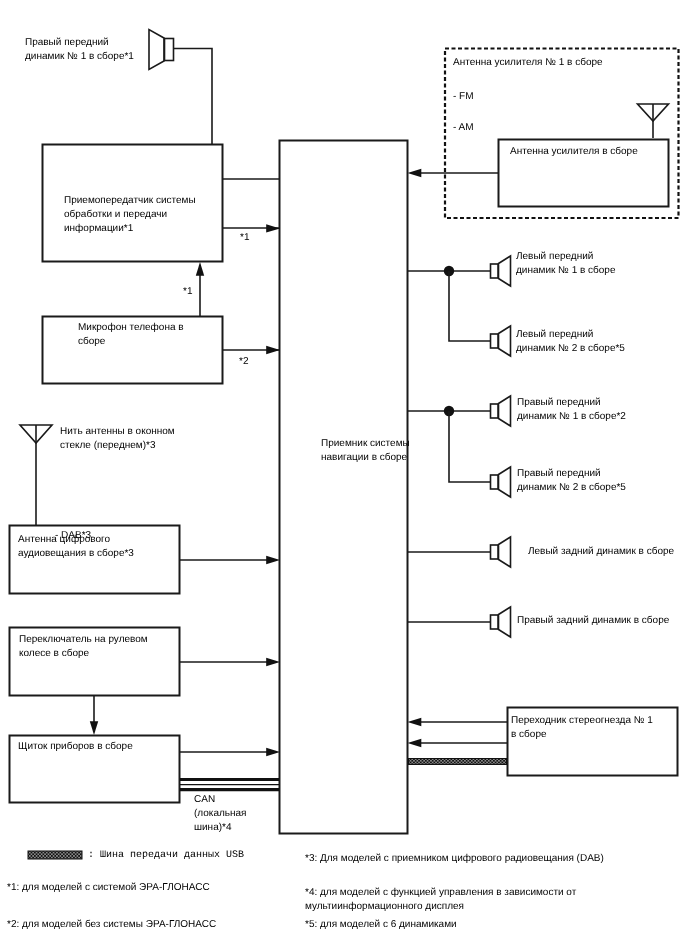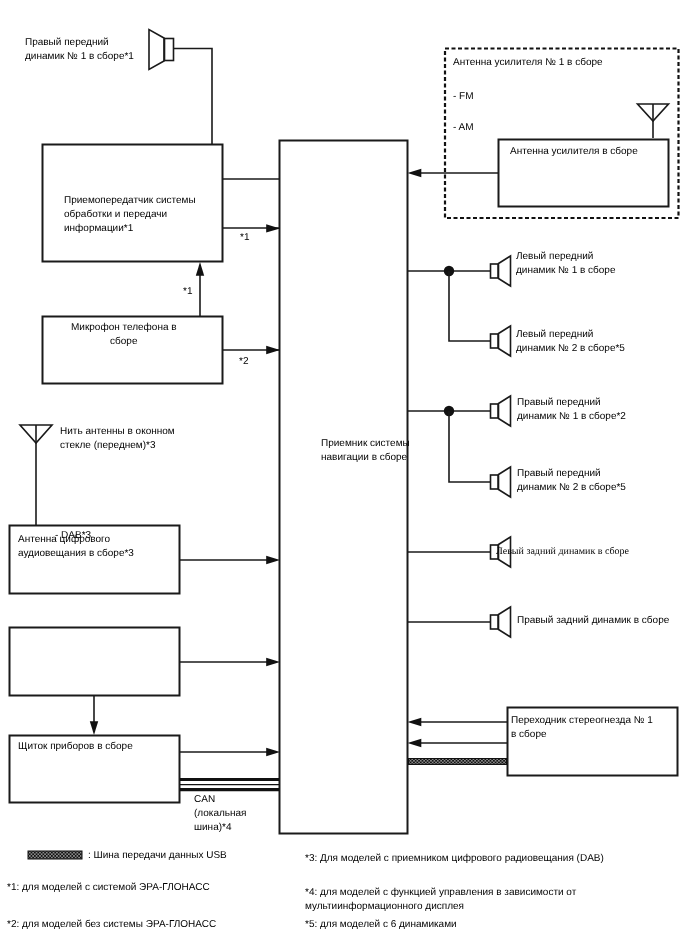--- a/index.html
+++ b/index.html
@@ -108,54 +108,56 @@
         <rect x="408" y="758" width="99" height="7" fill="url(#usbhatch)" stroke="none"></rect>
         <rect x="408.5" y="758.5" width="98" height="6" fill="none" stroke="#111" stroke-width="1"></rect>
         <rect x="28" y="851" width="54" height="8" fill="url(#usbhatch)" stroke="none"></rect>
         <rect x="28" y="851" width="54" height="8" fill="none" stroke="#111" stroke-width="1"></rect>
       </g>
 </svg>
 
 <div class="t" style="left: 64px; top: 194px;">Приемопередатчик системы
 обработки и передачи
 информации*1</div>
-    <div class="t" style="left: 71px; top: 321px; text-align: center;">Микрофон телефона в
+    <div class="t" style="left: 78px; top: 321px;">Микрофон телефона в
 сборе</div>
     <div class="t" style="left: 18px; top: 533px;">Антенна цифрового
 аудиовещания в сборе*3</div>
+    <div class="t" style="left: 19px; top: 633px;">Переключатель на рулевом
+колесе в сборе</div>
     <div class="t" style="left: 18px; top: 740px;">Щиток приборов в сборе</div>
     <div class="t" style="left: 295px; top: 437px; margin-left: 26px;">Приемник системы
 навигации в сборе</div>
     <div class="t" style="left: 453px; top: 56px;">Антенна усилителя № 1 в сборе</div>
     <div class="t" style="left: 453px; top: 90px;">- FM</div>
     <div class="t" style="left: 453px; top: 121px;">- AM</div>
     <div class="t" style="left: 510px; top: 145px;">Антенна усилителя в сборе</div>
     <div class="t" style="left: 511px; top: 714px;">Переходник стереогнезда № 1
 в сборе</div>
     <div class="t" style="left: 25px; top: 36px;">Правый передний
 динамик № 1 в сборе*1</div>
     <div class="t" style="left: 516px; top: 250px;">Левый передний
 динамик № 1 в сборе</div>
     <div class="t" style="left: 516px; top: 328px;">Левый передний
 динамик № 2 в сборе*5</div>
     <div class="t" style="left: 517px; top: 396px;">Правый передний
 динамик № 1 в сборе*2</div>
     <div class="t" style="left: 517px; top: 467px;">Правый передний
 динамик № 2 в сборе*5</div>
-    <div class="t" style="left: 496px; top: 545px; font-family: Liberation Serif, serif;">Левый задний динамик в сборе</div>
+    <div class="t" style="left: 528px; top: 545px;">Левый задний динамик в сборе</div>
     <div class="t" style="left: 517px; top: 614px;">Правый задний динамик в сборе</div>
     <div class="t" style="left: 60px; top: 425px;">Нить антенны в оконном
 стекле (переднем)*3</div>
     <div class="t" style="left: 55px; top: 509px; margin-top: 20px;">- DAB*3</div>
     <div class="t" style="left: 194px; top: 793px;">CAN
 (локальная
 шина)*4</div>
     <div class="t" style="left: 240px; top: 231px;">*1</div>
     <div class="t" style="left: 183px; top: 285px;">*1</div>
     <div class="t" style="left: 239px; top: 355px;">*2</div>
-    <div class="t" style="left: 88px; top: 849px;">: Шина передачи данных USB</div>
+    <div class="t" style="left: 88px; top: 849px; font-family: Liberation Mono, monospace;">: Шина передачи данных USB</div>
     <div class="t" style="left: 7px; top: 881px;">*1: для моделей с системой ЭРА-ГЛОНАСС</div>
     <div class="t" style="left: 7px; top: 918px; text-align: right;">*2: для моделей без системы ЭРА-ГЛОНАСС</div>
     <div class="t" style="left: 305px; top: 852px;">*3: Для моделей с приемником цифрового радиовещания (DAB)</div>
     <div class="t" style="left: 305px; top: 886px;">*4: для моделей с функцией управления в зависимости от
 мультиинформационного дисплея</div>
     <div class="t" style="left: 305px; top: 918px;">*5: для моделей с 6 динамиками</div>
   </div>
 
 </body></html>

